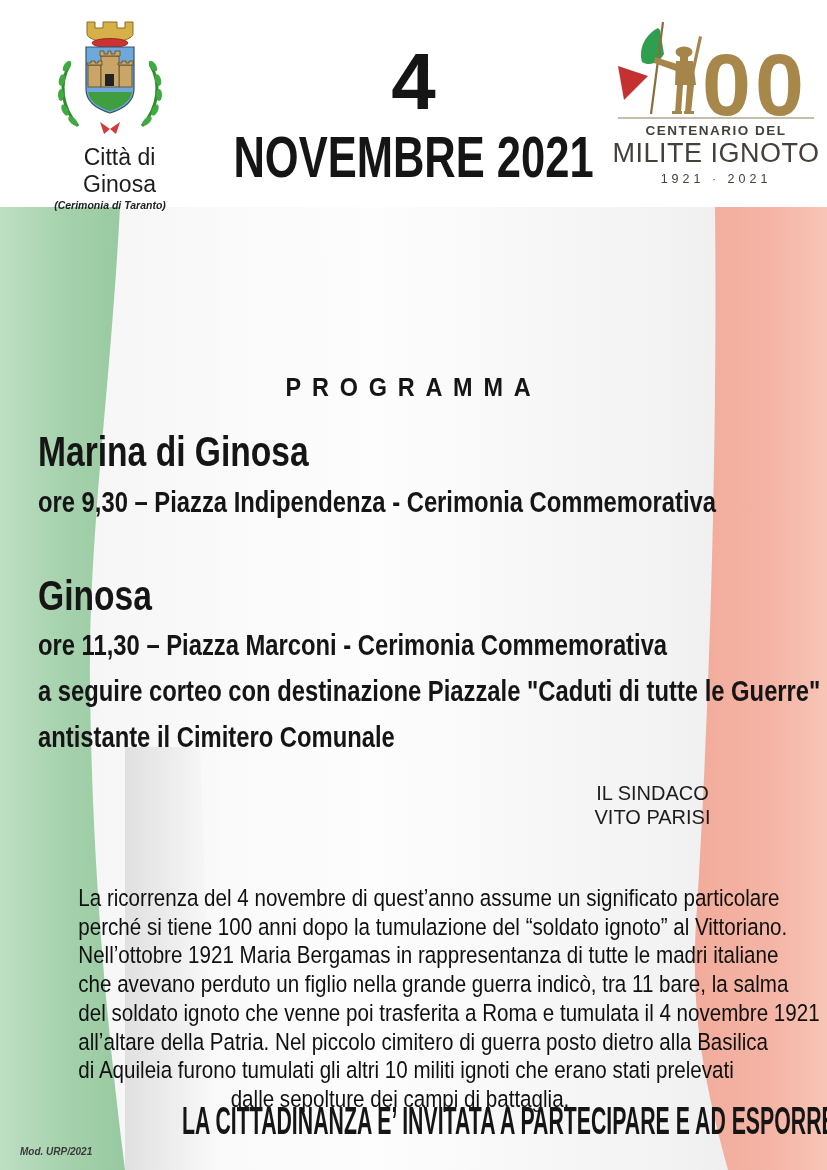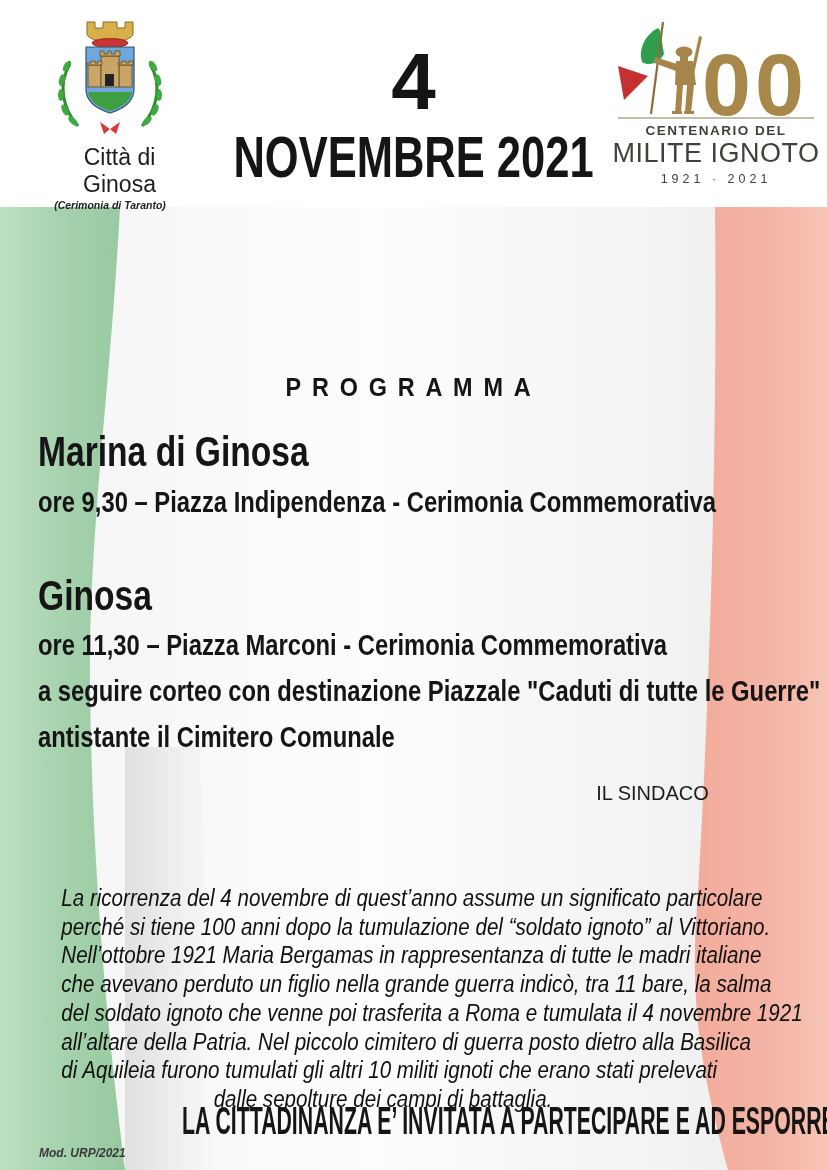--- a/index.html
+++ b/index.html
@@ -32,25 +32,25 @@
   .loc-marina{top:428px;}
   .pline-1{top:486px;}
   .loc-ginosa{top:572px;}
   .pline-2{top:629px;}
   .pline-3{top:675px;}
   .pline-4{top:721px;}
 
   .sindaco{left:555px;top:781px;width:195px;text-align:center;font-size:20px;font-weight:normal;line-height:24px;color:#1d1d1d;}
 
   
-  .body-block{left:0;top:884px;width:766px;text-align:center;font-style:italic;font-size:24.5px;color:#101010;}
+  .body-block{left:0;top:884px;width:766px;text-align:center;font-size:24.5px;color:#101010;padding-left:17px;}
   .body-line{line-height:28.7px;white-space:nowrap;transform:scaleX(0.84);transform-origin:center;}
 
   .footer-headline{left:0;top:1100px;width:827px;text-align:center;font-size:38px;font-weight:bold;white-space:nowrap;transform:scaleX(0.56);transform-origin:center;letter-spacing:0px;}
-  .mod-ref{left:20px;top:1146px;font-size:12px;font-style:italic;font-weight:bold;color:#3a3a3a;margin-left:19px;}
+  .mod-ref{left:20px;top:1146px;font-size:10px;font-style:italic;font-weight:bold;color:#3a3a3a;}
 </style>
 </head>
 <body>
 
 <div class="poster">
 
   <svg class="flag-svg" viewBox="0 0 827 963" preserveAspectRatio="none" aria-hidden="true">
     <defs>
       <linearGradient id="gWhite" x1="0" y1="0" x2="1" y2="0">
         <stop offset="0" stop-color="#e7e7e7"></stop>
@@ -167,20 +167,21 @@
   <div class="abs loc loc-marina">Marina di Ginosa</div>
   <div class="abs pline pline-1">ore 9,30 – Piazza Indipendenza - Cerimonia Commemorativa</div>
 
   <div class="abs loc loc-ginosa">Ginosa</div>
   <div class="abs pline pline-2">ore 11,30 – Piazza Marconi - Cerimonia Commemorativa</div>
   <div class="abs pline pline-3">a seguire corteo con destinazione Piazzale "Caduti di tutte le Guerre"</div>
   <div class="abs pline pline-4">antistante il Cimitero Comunale</div>
 
   <div class="abs sindaco">
     <div>IL SINDACO</div>
+    <div>VITO PARISI</div>
   </div>
 
   <div class="abs body-block">
     <div class="body-line">La ricorrenza del 4 novembre di quest’anno assume un significato particolare</div>
     <div class="body-line">perché si tiene 100 anni dopo la tumulazione del “soldato ignoto” al Vittoriano.</div>
     <div class="body-line">Nell’ottobre 1921 Maria Bergamas in rappresentanza di tutte le madri italiane</div>
     <div class="body-line">che avevano perduto un figlio nella grande guerra indicò, tra 11 bare, la salma</div>
     <div class="body-line">del soldato ignoto che venne poi trasferita a Roma e tumulata il 4 novembre 1921</div>
     <div class="body-line">all’altare della Patria. Nel piccolo cimitero di guerra posto dietro alla Basilica</div>
     <div class="body-line">di Aquileia furono tumulati gli altri 10 militi ignoti che erano stati prelevati</div>

